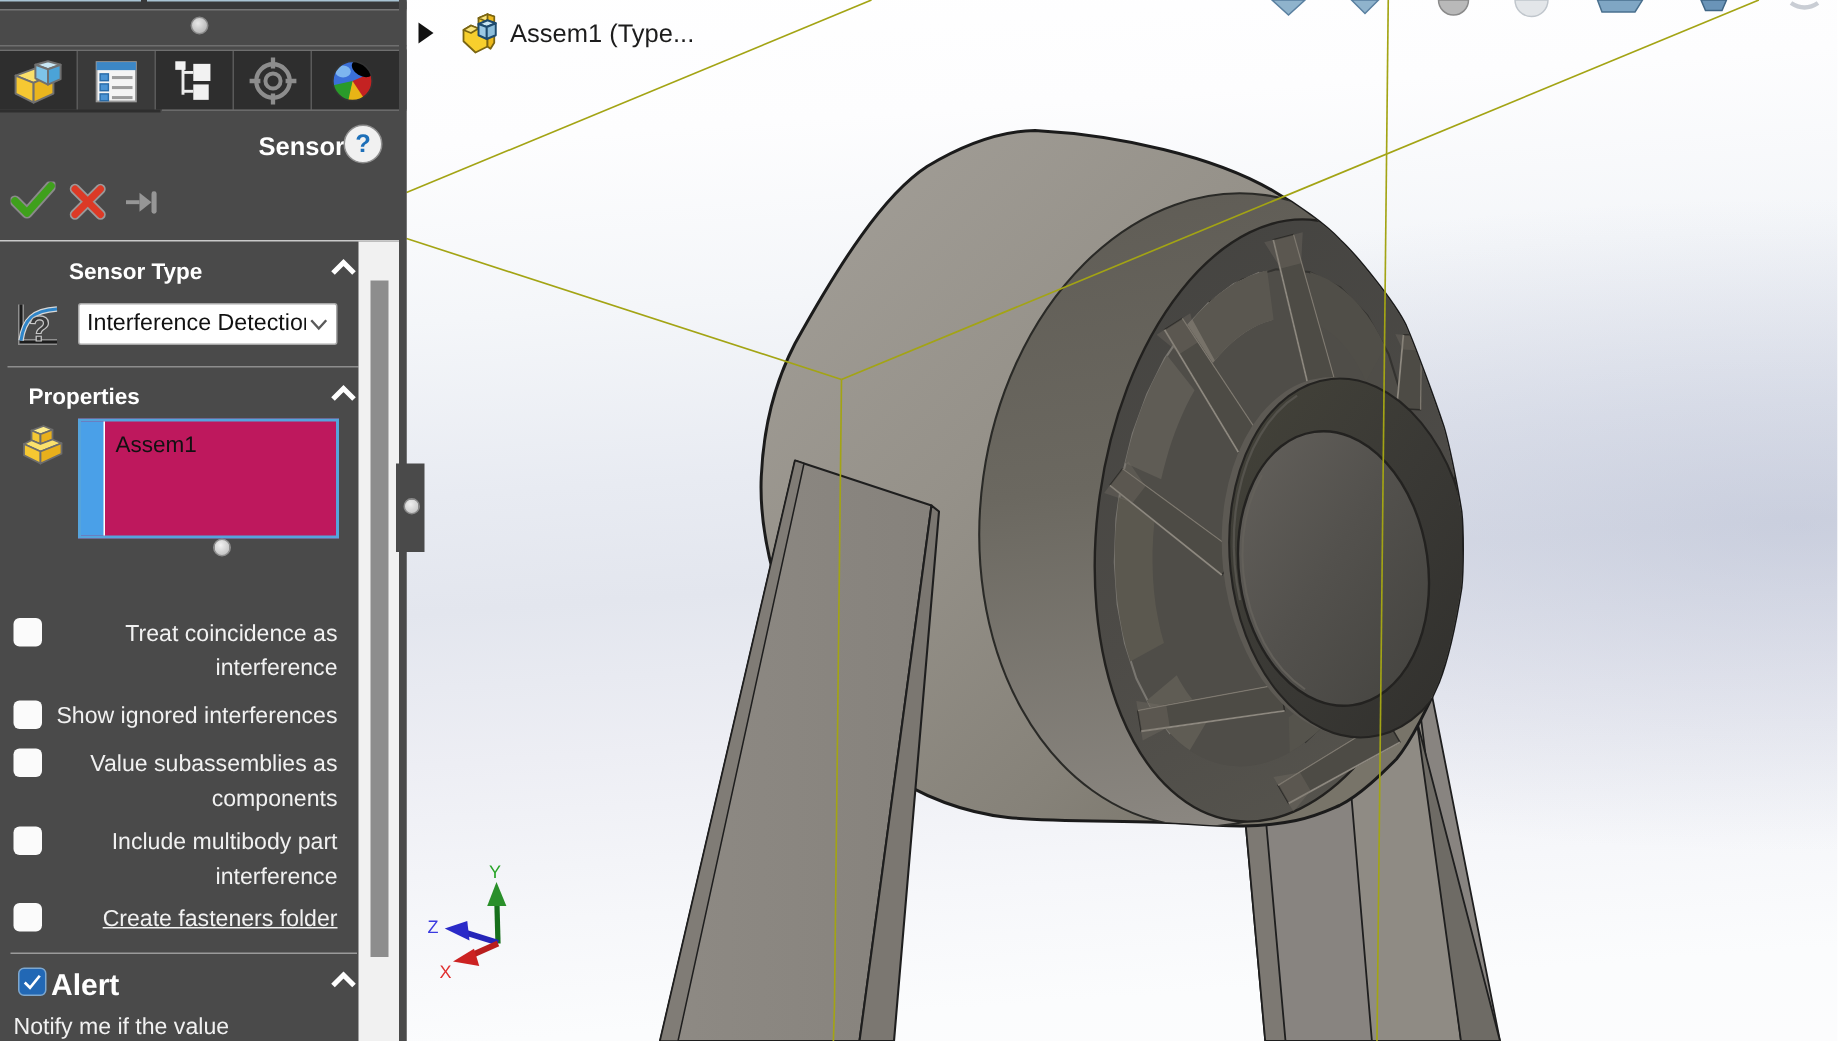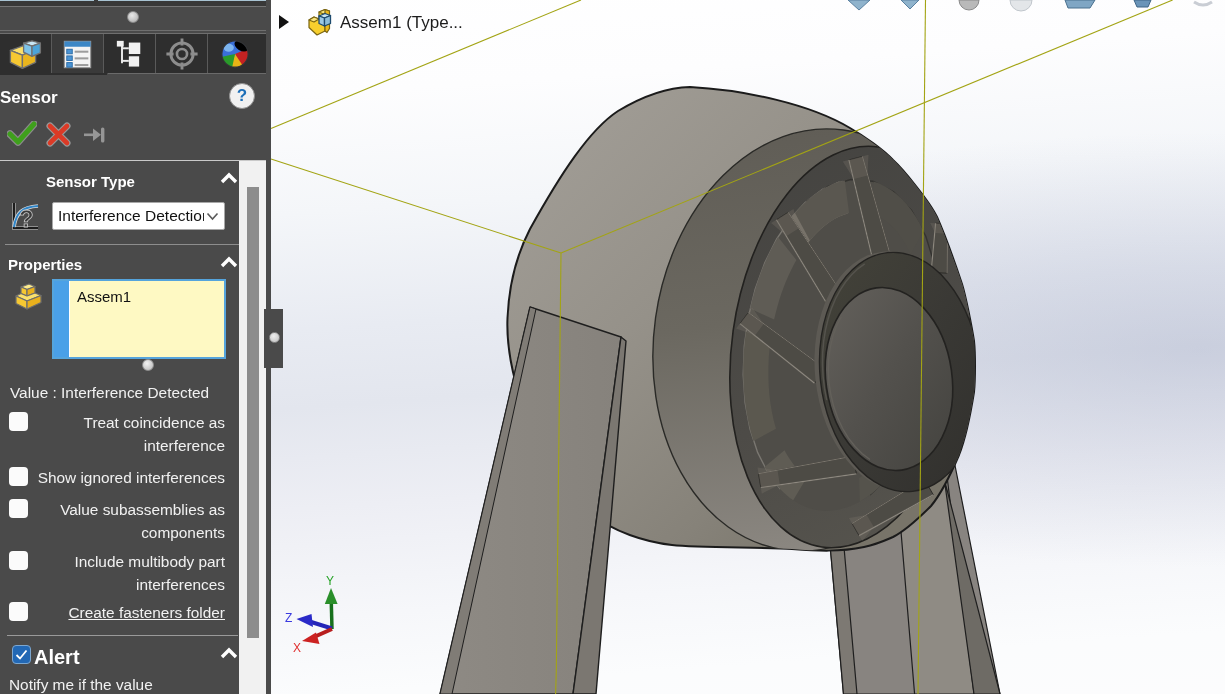--- a/index.html
+++ b/index.html
@@ -240,21 +240,21 @@
             <ellipse cx="19.5" cy="7" rx="6.5" ry="4" transform="rotate(32 19.5 7)" fill="#000"></ellipse>
             <ellipse cx="8.5" cy="8.5" rx="4.5" ry="3.5" fill="#85bcf2" opacity="0.9"></ellipse>
           </g>
           <circle cx="14" cy="14" r="11.5" fill="none" stroke="#333" stroke-width="1"></circle>
         </svg>
       </div>
     </div>
     <div class="abs" style="left:0;top:73px;width:107px;height:2px;background:#2e2e2e;"></div>
     <div class="abs" style="left:108px;top:73px;width:163px;height:1px;background:#6a6a6a;"></div>
 
-    <div class="abs" style="left:0;top:88px;width:230px;text-align:left;color:#fff;font-weight:bold;font-size:17px;">Sensor</div>
+    <div class="abs" style="left:0;top:88px;width:230px;text-align:right;color:#fff;font-weight:bold;font-size:17px;">Sensor</div>
     <div class="abs" style="left:229px;top:83px;width:26px;height:26px;border-radius:50%;background:#f1f1f1;border:1px solid #8f8f8f;box-sizing:border-box;text-align:center;line-height:24px;color:#1d6fb8;font-weight:bold;font-size:17px;">?</div>
 
     <svg class="abs" style="left:7px;top:121px" width="30" height="25" viewBox="0 0 30 25">
       <path d="M3,13 L11,21 L27,3" fill="none" stroke="#8a8a8a" stroke-width="7.5" stroke-linecap="round" stroke-linejoin="round"></path>
       <path d="M3,13 L11,21 L27,3" fill="none" stroke="#3fa01c" stroke-width="5" stroke-linecap="round" stroke-linejoin="round"></path>
     </svg>
     <svg class="abs" style="left:46px;top:122px" width="25" height="25" viewBox="0 0 25 25">
       <g stroke="#9a9a9a" stroke-width="7" stroke-linecap="round">
           <path d="M4,4 L21,21 M21,4 L4,21"></path>
         </g>
@@ -283,50 +283,49 @@
       <text x="11" y="27" font-size="24" font-weight="bold" fill="#3a3a3a" stroke="#c8c8c8" stroke-width="0.8">?</text>
     </svg>
     <div class="abs" style="left:52px;top:202px;width:173px;height:28px;background:#fff;border:1px solid #a8a8a8;border-radius:2px;box-sizing:border-box;">
       <div style="position:absolute;left:5px;top:4px;font-size:15.5px;color:#111;white-space:nowrap;overflow:hidden;width:146px;">Interference Detection</div>
       <svg style="position:absolute;right:5px;top:9px" width="13" height="9" viewBox="0 0 13 9">
           <path d="M1.5,1.5 L6.5,7 L11.5,1.5" fill="none" stroke="#5a5a5a" stroke-width="1.6"></path>
         </svg>
     </div>
     <div class="hr1" style="left:5px;top:244px;width:234px;background:#8d8d8d;"></div>
 
-    <div class="btxt abs" style="left:8px;top:256px;">Properties</div>
+    <div class="btxt abs" style="left:19px;top:256px;">Properties</div>
     <svg class="chev" style="left:220px;top:256px" viewBox="0 0 18 12">
         <path d="M2,10 L9,3 L16,10" fill="none" stroke="#fff" stroke-width="3.4"></path>
       </svg>
     <svg class="abs" style="left:14px;top:281px" width="30" height="31" viewBox="0 0 30 31">
       <g stroke="#6d6d6d" stroke-width="1.2" stroke-linejoin="round">
         <polygon points="7,6 15,3 21,5.5 13,8.5" fill="#fceb8c"></polygon>
         <polygon points="7,6 13,8.5 13,15 7,12.5" fill="#f6c832"></polygon>
         <polygon points="13,8.5 21,5.5 21,12 13,15" fill="#e9b01c"></polygon>
         <polygon points="2,15 7,12.5 13,15 21,12 27,14.5 13,20" fill="#fbe16c"></polygon>
         <polygon points="2,15 13,20 13,28 2,22.5" fill="#f6c832"></polygon>
         <polygon points="13,20 27,14.5 27,21.5 13,28" fill="#e9b01c"></polygon>
       </g>
     </svg>
-    <div class="abs" style="left:52px;top:279px;width:174px;height:80px;background:#fef9c3;border:2px solid #55a4dc;box-sizing:border-box;">
+    <div class="abs" style="left:52px;top:279px;width:174px;height:80px;background:#be185d;border:2px solid #55a4dc;box-sizing:border-box;">
       <div style="position:absolute;left:0;top:0;width:15px;height:76px;background:#4aa0e8;border-right:1px solid #fff;"></div>
       <div style="position:absolute;left:23px;top:7px;font-size:15px;color:#111;">Assem1</div>
     </div>
     <div class="abs" style="left:142px;top:359px;width:12px;height:12px;border-radius:50%;background:radial-gradient(circle at 40% 35%,#f2f2f2,#b5b5b5);border:1px solid #8f8f8f;box-sizing:border-box;"></div>
 
-    <div class="wtxt abs" style="left:10px;top:384px;">Value : Interference Detected</div>
 
     <div class="cb" style="top:412px;"></div>
     <div class="lbl" style="top:412px;width:205px;">Treat coincidence as interference</div>
     <div class="cb" style="top:467px;"></div>
     <div class="lbl" style="top:467px;width:205px;">Show ignored interferences</div>
     <div class="cb" style="top:499px;"></div>
     <div class="lbl" style="top:499px;width:205px;">Value subassemblies as components</div>
     <div class="cb" style="top:551px;"></div>
-    <div class="lbl" style="top:551px;width:205px;">Include multibody part interferences</div>
+    <div class="lbl" style="top:551px;width:205px;">Include multibody part interference</div>
     <div class="cb" style="top:602px;"></div>
     <div class="lbl" style="top:602px;width:205px;text-decoration:underline;">Create fasteners folder</div>
 
     <div class="hr1" style="left:7px;top:635px;width:231px;"></div>
     <div class="abs" style="left:12px;top:645px;width:19px;height:19px;background:#2268b5;border:1px solid #7da7cf;border-radius:4px;box-sizing:border-box;">
       <svg width="17" height="17" viewBox="0 0 17 17">
           <path d="M3.5,9 L7,12.5 L13.5,4.5" fill="none" stroke="#fff" stroke-width="1.8"></path>
         </svg>
     </div>
     <div class="abs" style="left:34px;top:646px;color:#fff;font-weight:bold;font-size:20px;">Alert</div>

